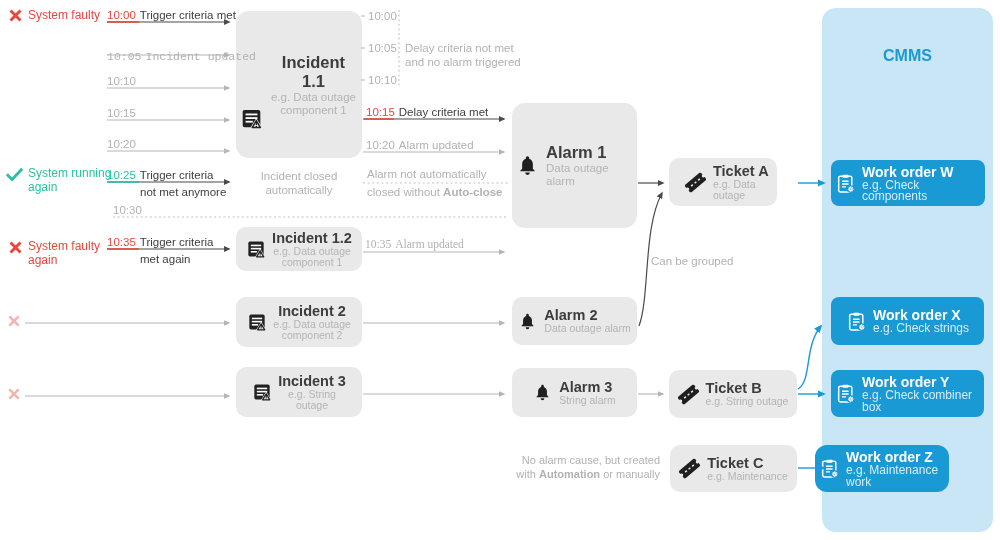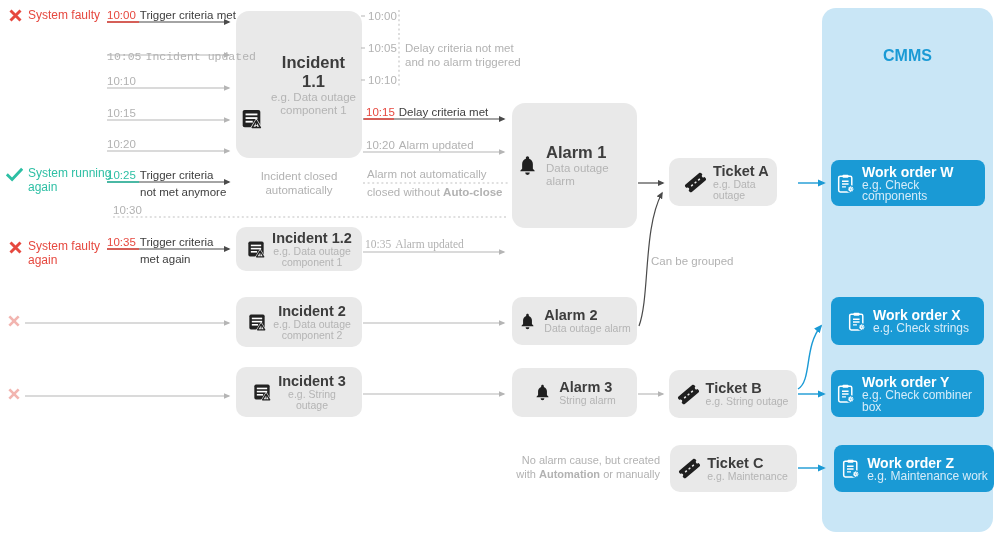--- a/index.html
+++ b/index.html
@@ -256,21 +256,21 @@
         </g>
       <circle cx="18" cy="18.4" r="1.9" fill="#fff"></circle>
         <circle cx="18" cy="18.4" r="0.8" fill="#1a9ad5"></circle>
     </svg>
     <div class="col">
       <span class="nt">Work order Y</span>
       <span class="ns">e.g. Check combiner box</span>
     </div>
   </div>
 
-  <div class="node wo" style="left:834px;top:445px;width:160px;height:47px;">
+  <div class="node wo" style="left:815px;top:445px;width:134px;height:47px;border-radius:12px;">
     <svg class="icon" width="21" height="21" viewBox="0 0 24 24" style="overflow:visible">
       <rect x="4.2" y="3.6" width="15" height="18" rx="1.8" fill="none" stroke="#fff" stroke-width="1.7"></rect>
       <rect x="8.6" y="1.9" width="6.8" height="3.4" rx="1" fill="#fff"></rect>
       <path d="M8 9.4 h7.5 M8 12.6 h7.5 M8 15.8 h4.5" stroke="#fff" stroke-width="1.5"></path>
       <circle cx="18" cy="18.4" r="4.4" fill="#1a9ad5"></circle>
       <g stroke="#fff" stroke-width="1.2">
           <line x1="18" y1="15.2" x2="18" y2="21.6"></line>
           <line x1="14.8" y1="18.4" x2="21.2" y2="18.4"></line>
           <line x1="15.8" y1="16.2" x2="20.2" y2="20.6"></line>
           <line x1="20.2" y1="16.2" x2="15.8" y2="20.6"></line>

